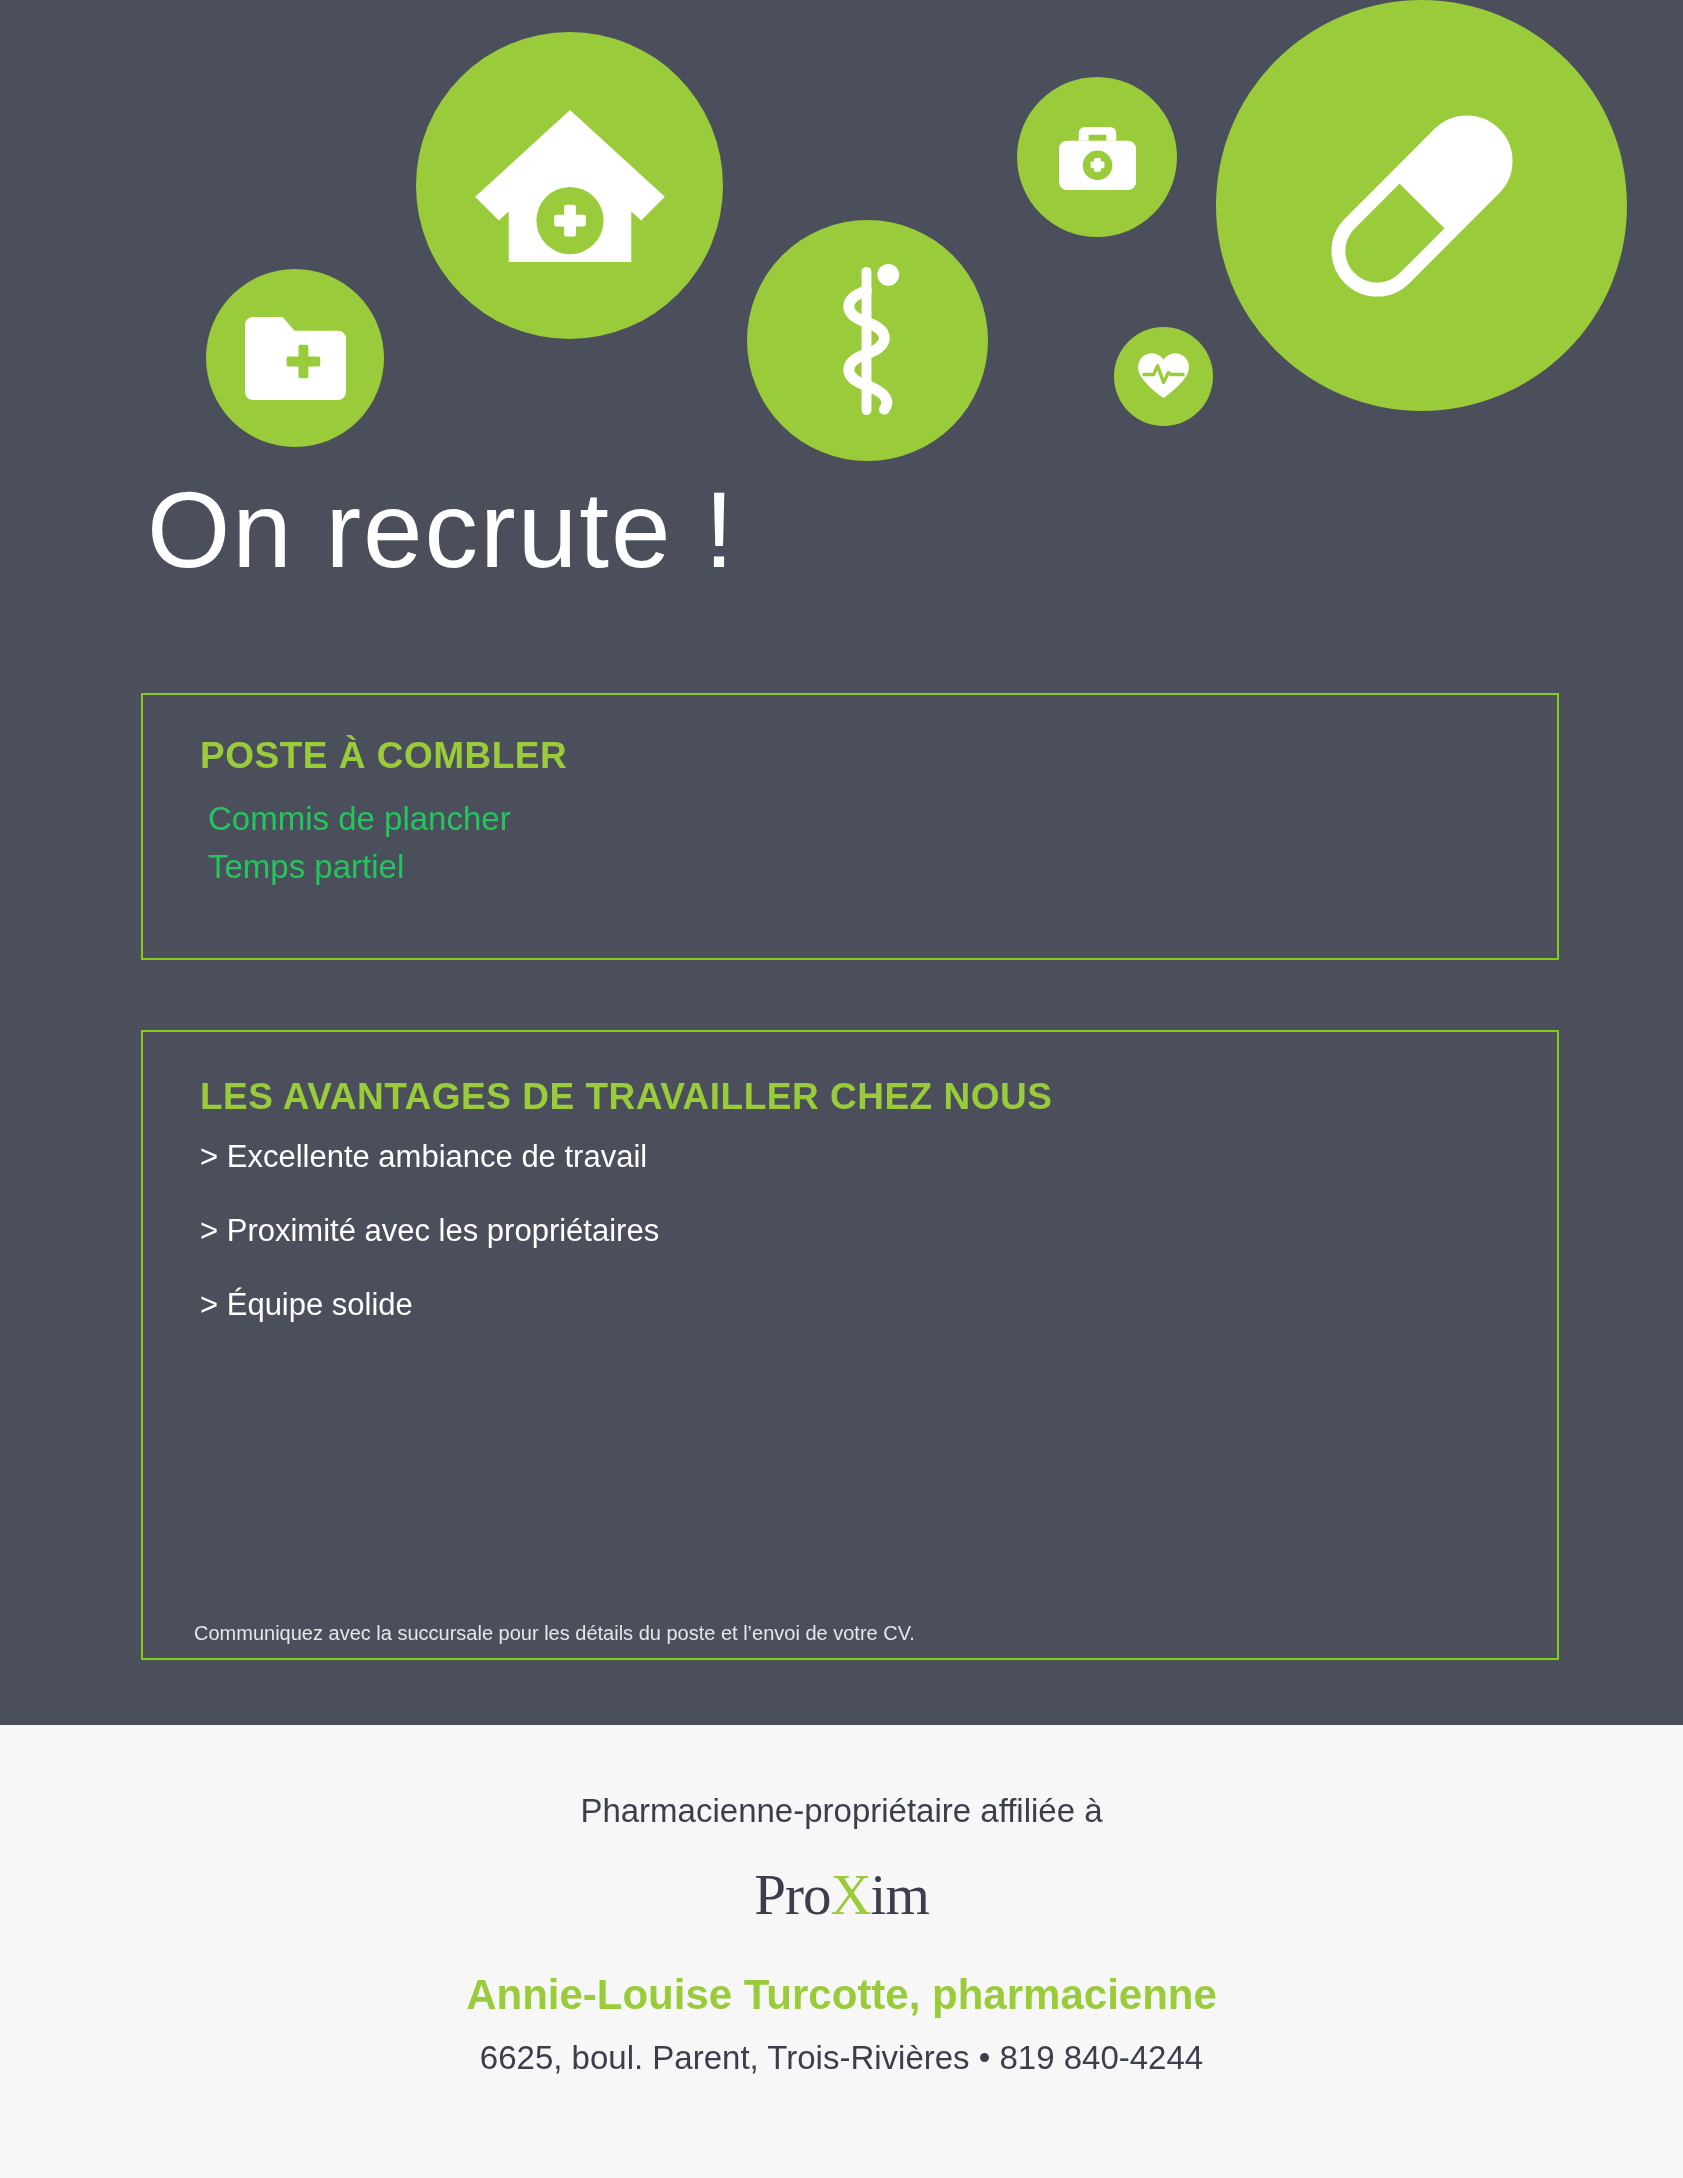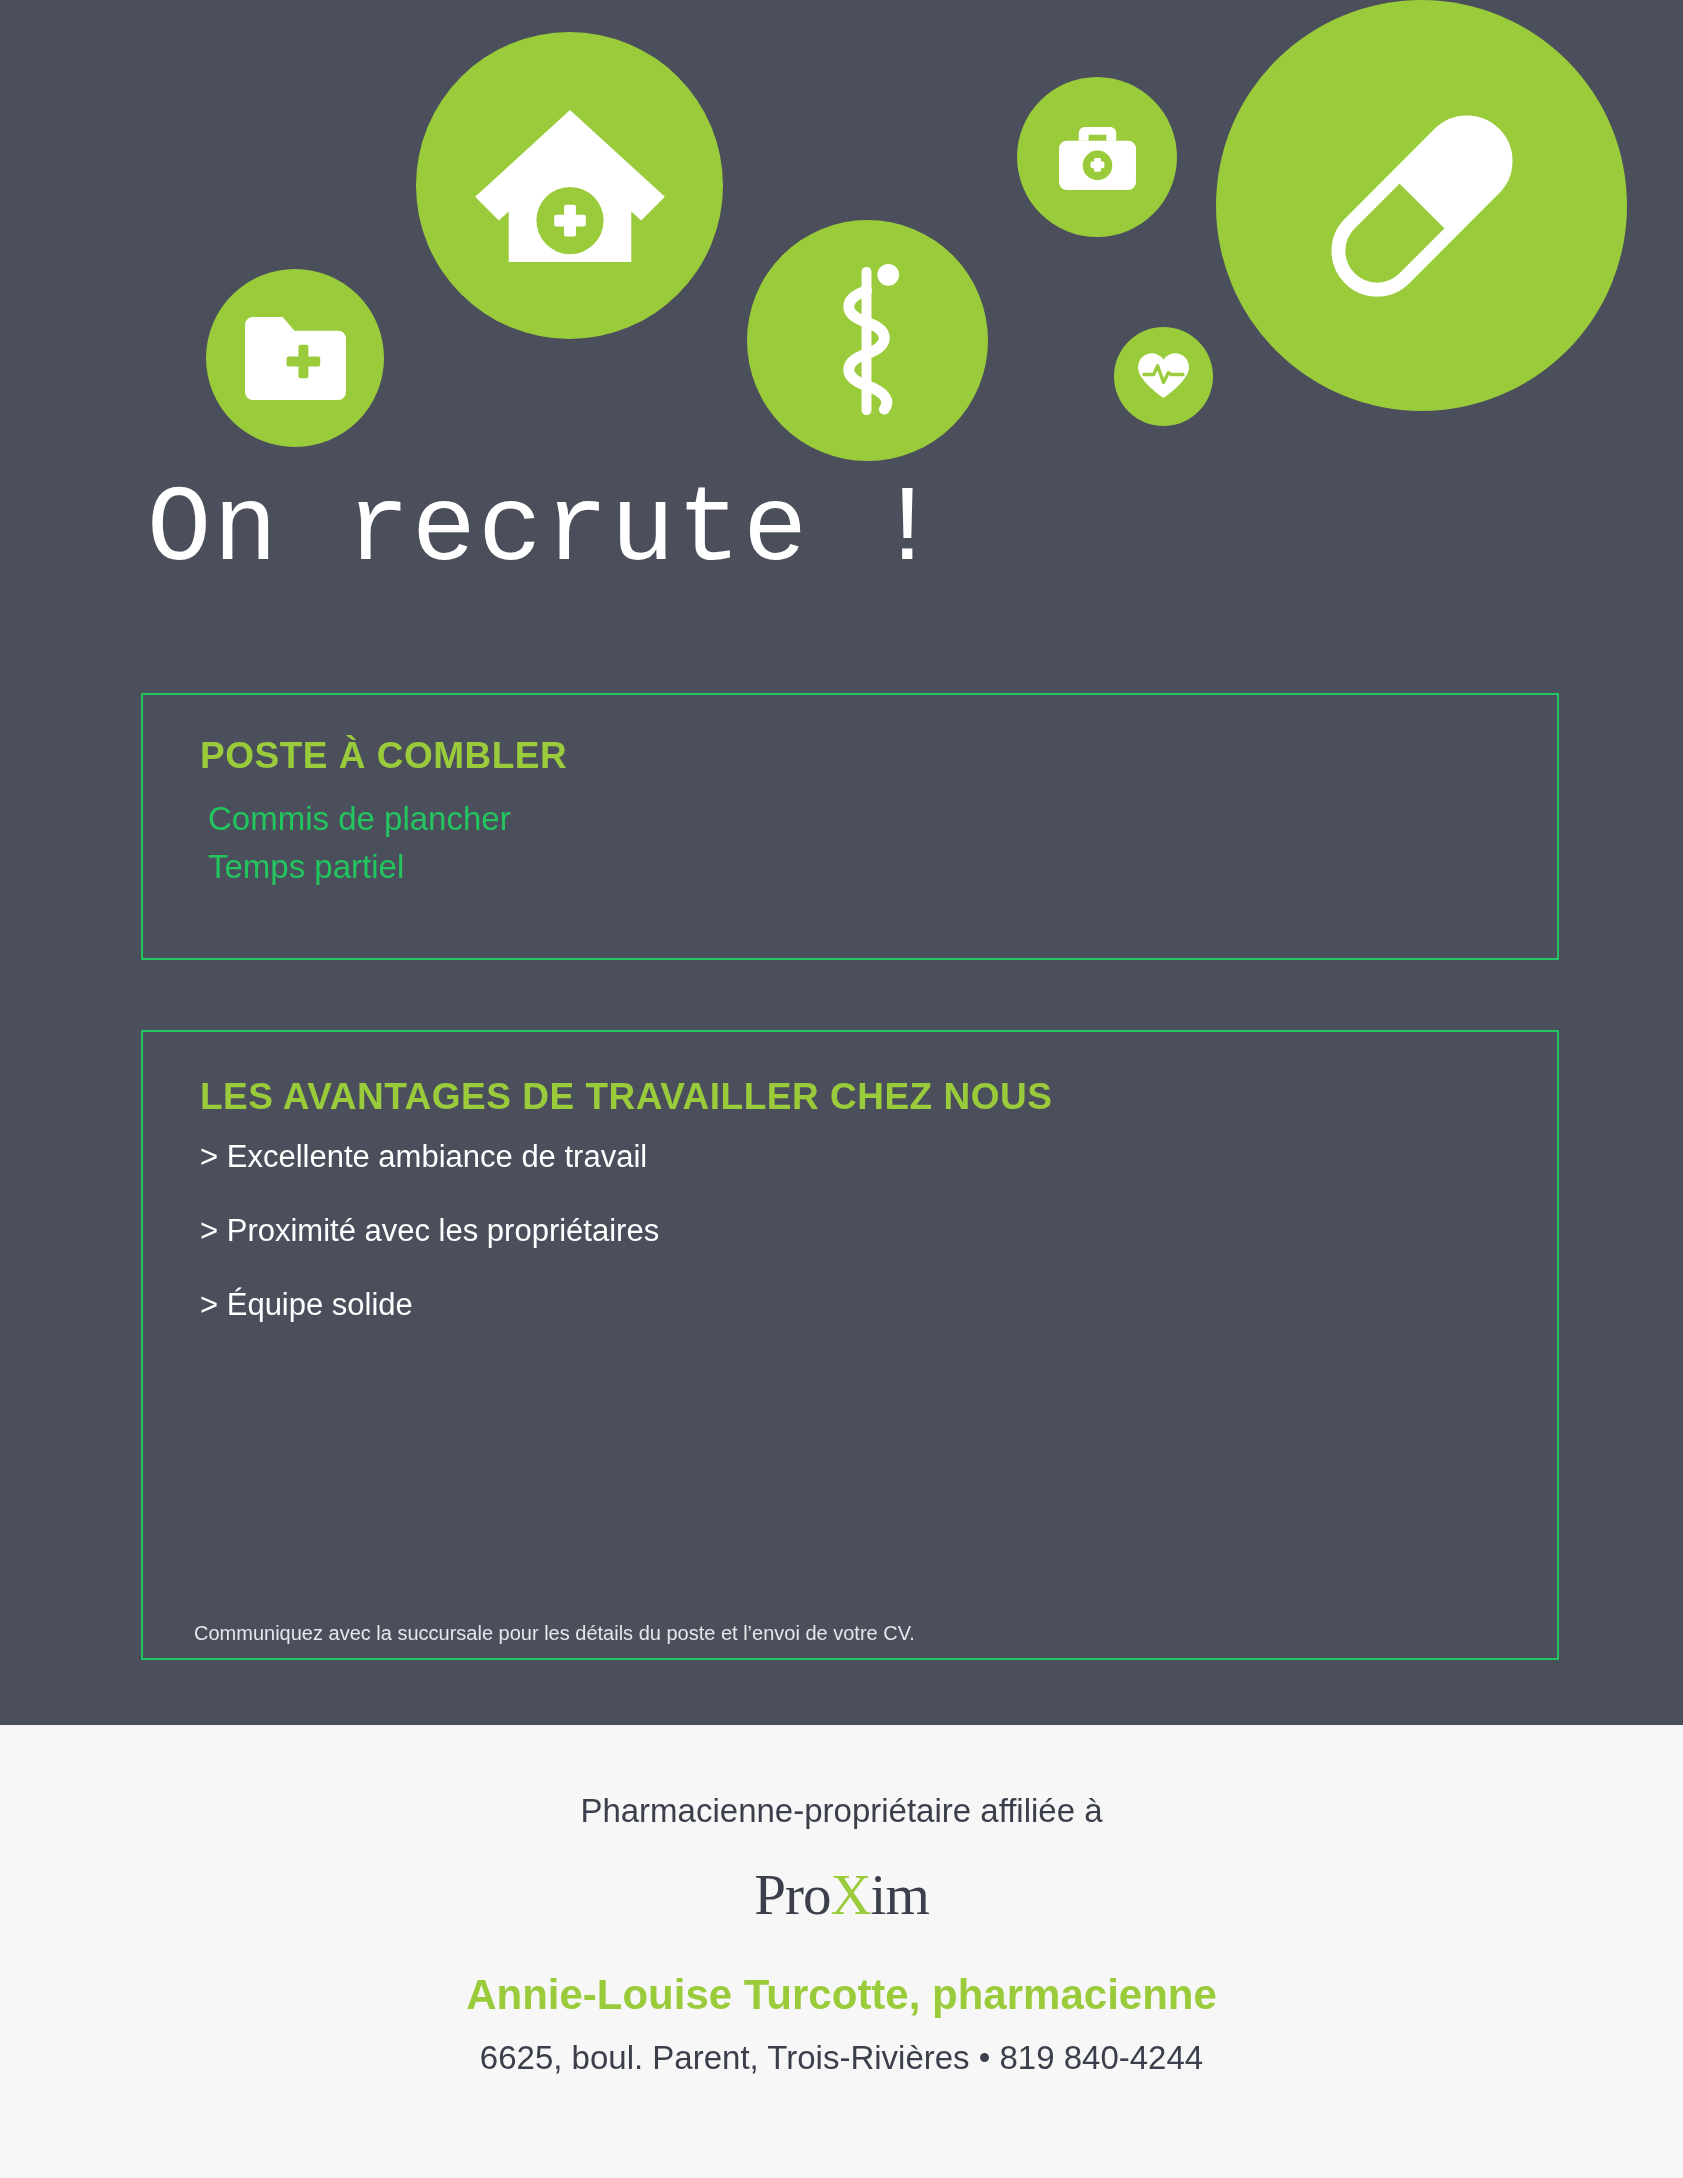--- a/index.html
+++ b/index.html
@@ -53,27 +53,27 @@
   
   .headline {
     position: absolute;
     left: 147px;
     top: 477px;
     font-size: 107px;
     line-height: 1;
     color: #ffffff;
     font-weight: 300;
     letter-spacing: 2px;
-    font-family: Liberation Mono, monospace;
+    font-family: Liberation Sans, sans-serif;
   }
 
   
   .box {
     position: absolute;
-    border: 2px solid #22c55e;
+    border: 2px solid #84cc16;
     box-sizing: border-box;
   }
   .box-poste {
     left: 141px;
     top: 693px;
     width: 1418px;
     height: 267px;
     padding: 40px 57px 0 57px;
   }
   .box-avantages {

